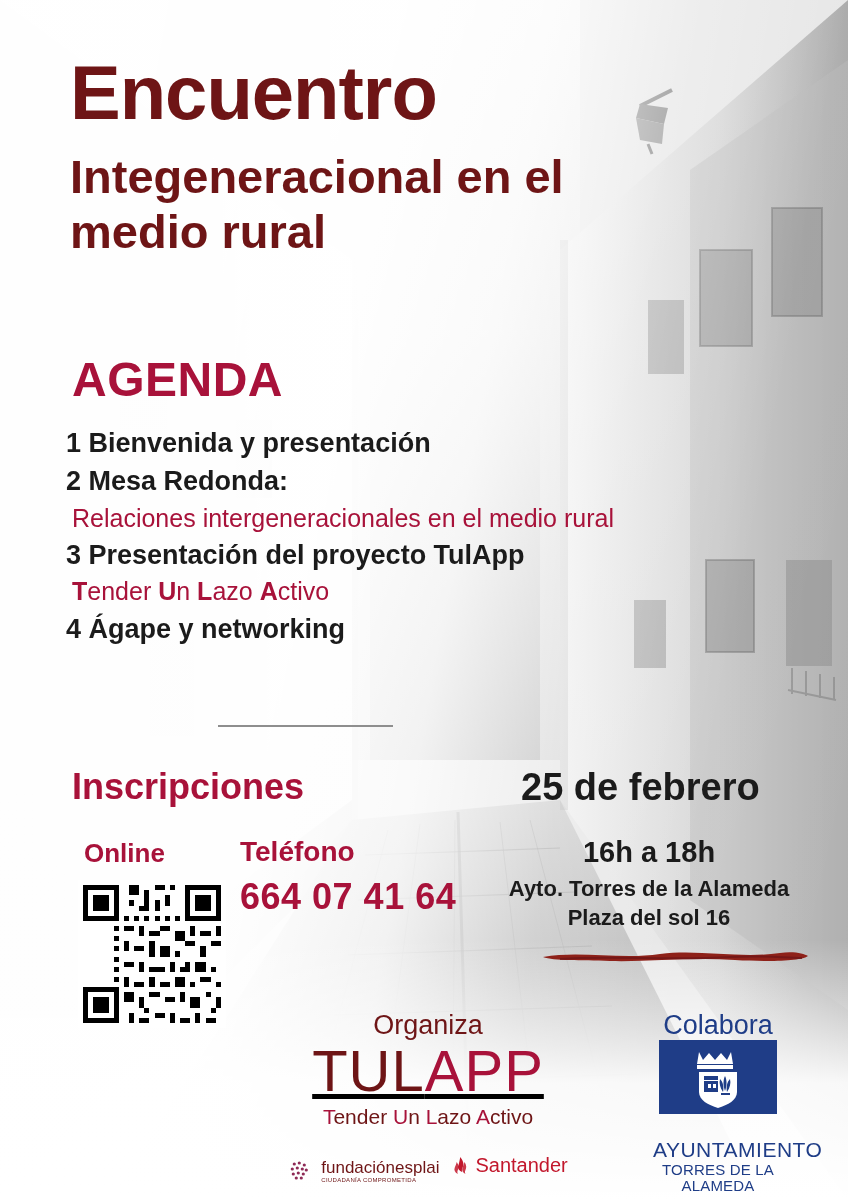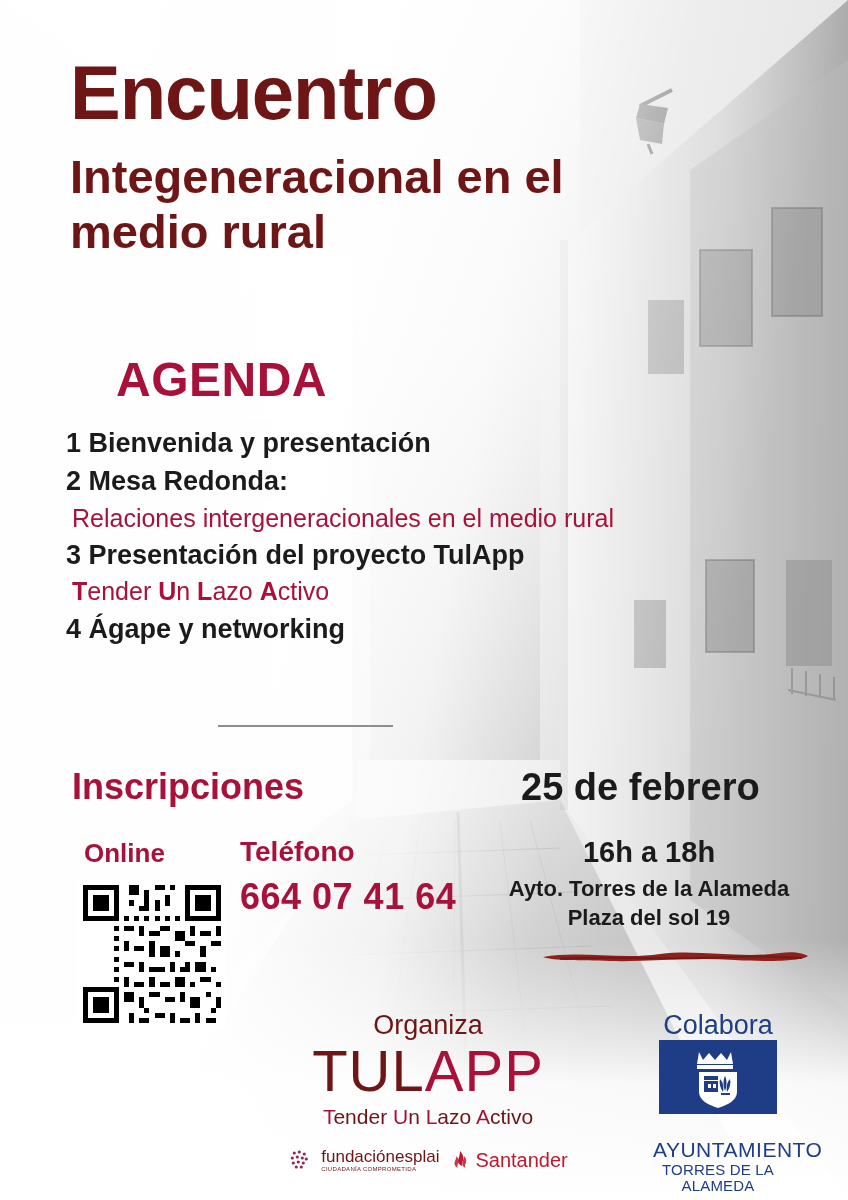--- a/index.html
+++ b/index.html
@@ -82,21 +82,20 @@
   }
 
   .agenda-heading {
     position: absolute;
     left: 72px;
     top: 352px;
     font-size: 48px;
     font-weight: bold;
     color: #a8123a;
     letter-spacing: 0.5px;
-    margin-left: 44px;
   }
 
   .agenda-list {
     position: absolute;
     left: 66px;
     top: 424px;
     width: 730px;
   }
   .agenda-item {
     font-size: 27px;
@@ -238,20 +237,21 @@
   }
   .tulapp-logo {
     position: absolute;
     left: 428px;
     top: 1042px;
     transform: translateX(-50%);
     font-size: 58px;
     letter-spacing: 1px;
     white-space: nowrap;
     line-height: 1;
+    text-decoration: underline;
   }
   .tulapp-logo .t1 { color: #6e1516; font-weight: normal; }
   .tulapp-logo .t2 { color: #a8123a; font-weight: normal; }
   .tulapp-tagline {
     position: absolute;
     left: 428px;
     top: 1105px;
     transform: translateX(-50%);
     font-size: 21px;
     color: #6e1516;
@@ -266,20 +266,21 @@
     transform: translateX(-50%);
     display: flex;
     align-items: center;
     gap: 10px;
     white-space: nowrap;
   }
   .sponsor-espai {
     display: flex;
     align-items: center;
     gap: 11px;
+    margin-top: 11px;
   }
   .espai-dots { display: block; }
   .espai-text {
     font-size: 17px;
     color: #6e1516;
     line-height: 1.0;
   }
   .espai-sub {
     font-size: 6px;
     color: #6e1516;
@@ -555,21 +556,21 @@
             <rect x="21" y="16" width="1" height="1"></rect>
           <rect x="26" y="25" width="1" height="1"></rect>
             <rect x="13" y="25" width="1" height="1"></rect>
         </g>
       </svg>
     </div>
 
     <div class="event-date">25 de febrero</div>
     <div class="event-time">16h a 18h</div>
     <div class="event-place">Ayto. Torres de la Alameda</div>
-    <div class="event-address">Plaza del sol 19</div>
+    <div class="event-address">Plaza del sol 16</div>
 
     <div class="brush-stroke">
       <svg width="270" height="16" viewBox="0 0 270 16" aria-hidden="true">
         <path d="M3 9 C40 2, 80 12, 120 6 C160 1, 200 11, 240 5 C255 3, 264 6, 268 8 C262 13, 230 14, 195 12 C150 9, 110 14, 70 13 C40 12, 14 13, 3 9 Z" fill="#8e2119"></path>
         <path d="M20 11 C70 7, 130 13, 190 9 C220 7, 245 10, 262 10" stroke="#6e1516" stroke-width="2" fill="none" opacity="0.8"></path>
       </svg>
     </div>
 
     <div class="organiza-label">Organiza</div>
     <div class="tulapp-logo"><span class="t1">TUL</span><span class="t2">APP</span></div>

